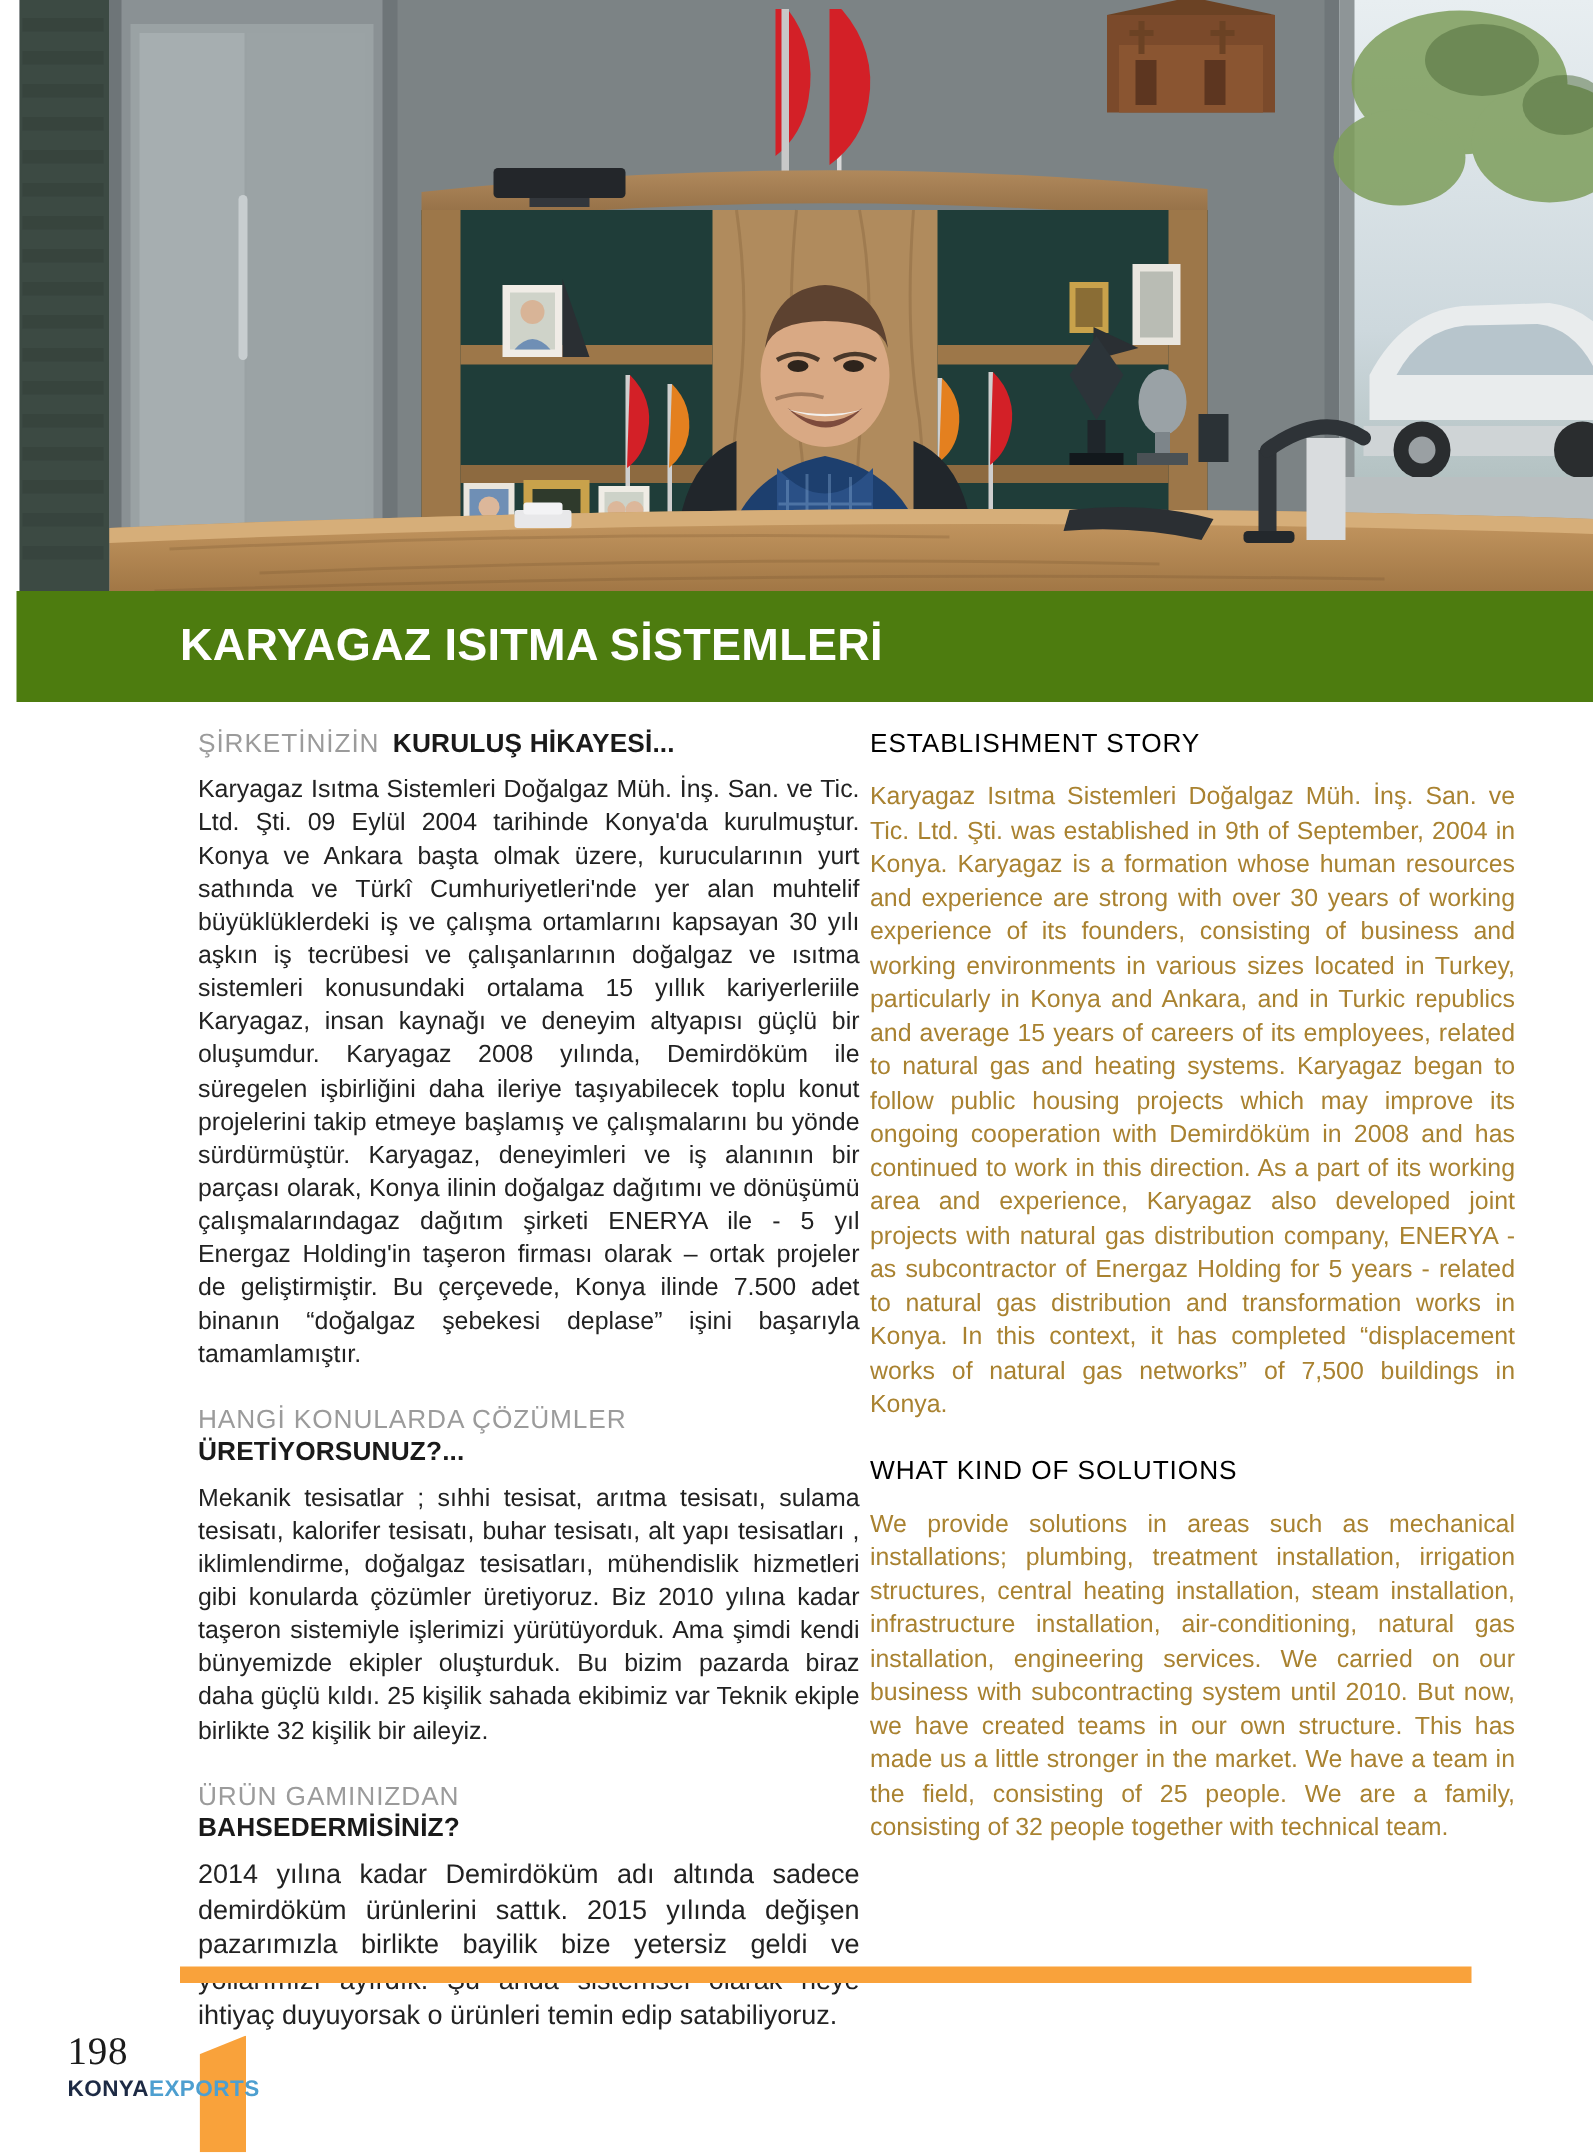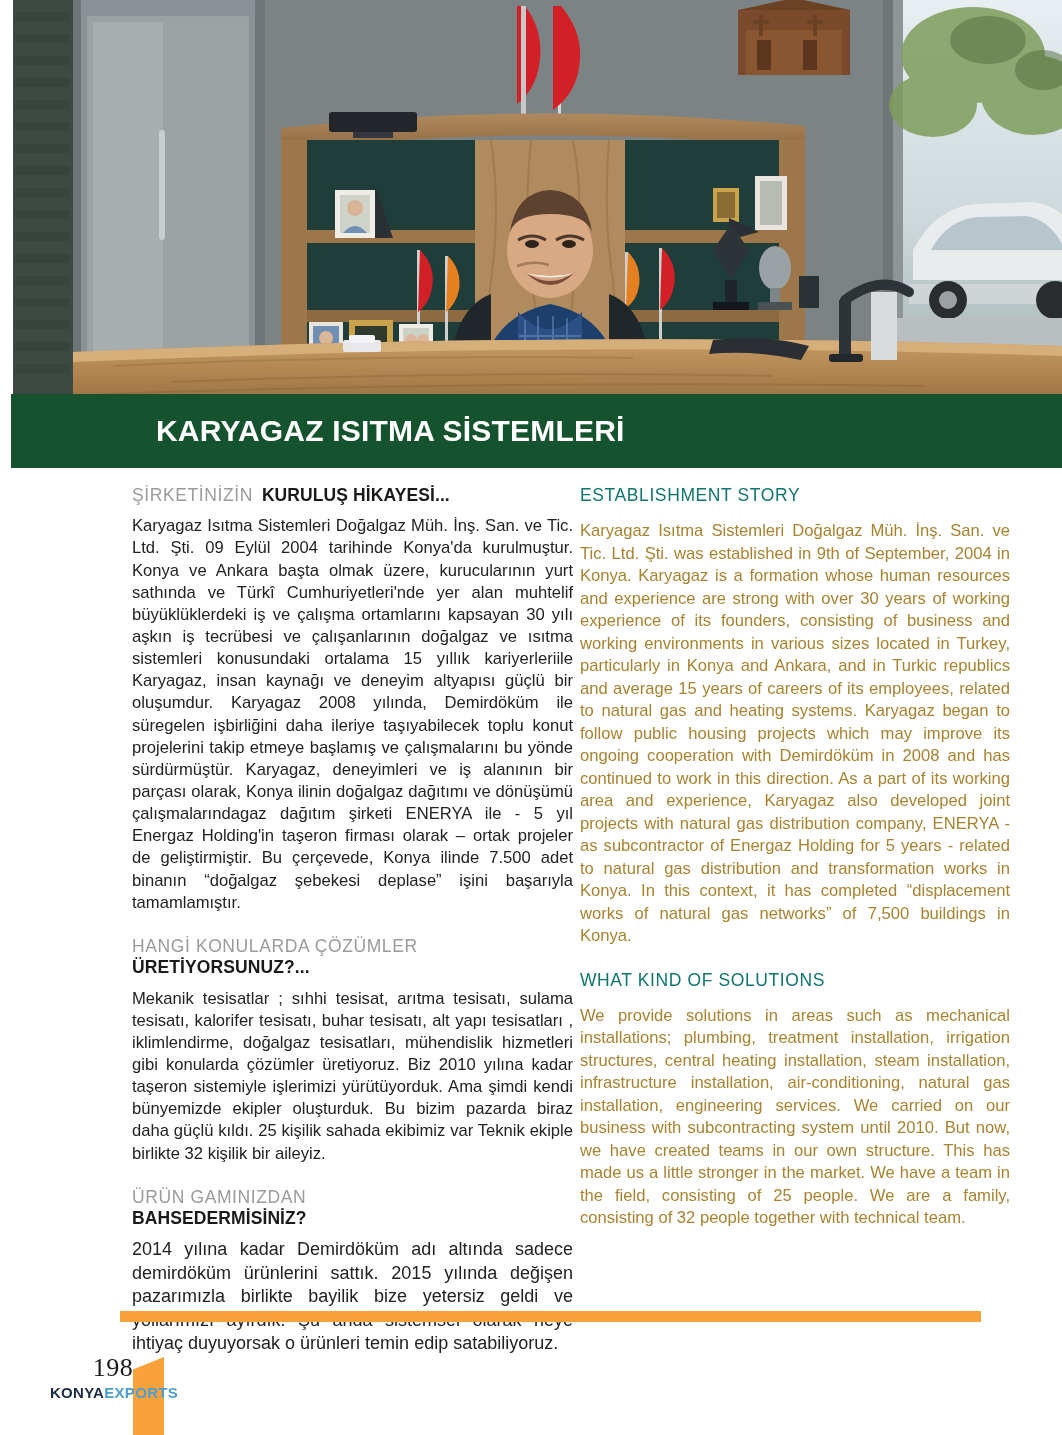--- a/index.html
+++ b/index.html
@@ -29,24 +29,23 @@
   }
   .hero svg { display: block; width: 100%; height: 100%; }
 
   
   .title-band {
     position: absolute;
     left: 11px;
     top: 394px;
     width: 1051px;
     height: 74px;
-    background: #14532d;
+    background: #4d7c0f;
     display: flex;
     align-items: center;
-    padding-left: 36px;
   }
   .title-band .title {
     margin-left: 109px;
     color: #ffffff;
     font-size: 30px;
     font-weight: bold;
     letter-spacing: 0.2px;
     font-family: "Liberation Sans", sans-serif;
   }
 
@@ -92,21 +91,21 @@
     color: #222222;
     text-align: justify;
     margin-bottom: 22px;
   }
   .col-left p.body.small {
     font-size: 18px;
     line-height: 1.30;
   }
 
   
-  .col-right .sec-head .line1 { color: #0f766e; }
+  .col-right .sec-head .line1 { color: #000000; }
   .col-right .sec-head .line2 { color: #a97f22; }
   .col-right p.body {
     font-size: 16.6px;
     line-height: 1.355;
     color: #a98230;
     text-align: justify;
     margin-bottom: 22px;
   }
   .col-right .sec-head { margin-bottom: 14px; }
   .col-right .blk2 { margin-top: 6px; }
@@ -121,21 +120,21 @@
     top: 1311px;
     width: 861px;
     height: 11px;
     background: #f9a23b;
   }
   .folio {
     position: absolute;
     left: 45px;
     top: 1355px;
     width: 140px;
-    text-align: center;
+    text-align: left;
   }
   .folio .num {
     font-family: "Liberation Serif", serif;
     font-size: 26px;
     color: #1b1b1b;
     line-height: 1;
     letter-spacing: 0.5px;
     padding-right: 4px;
   }
   .folio .brand {

